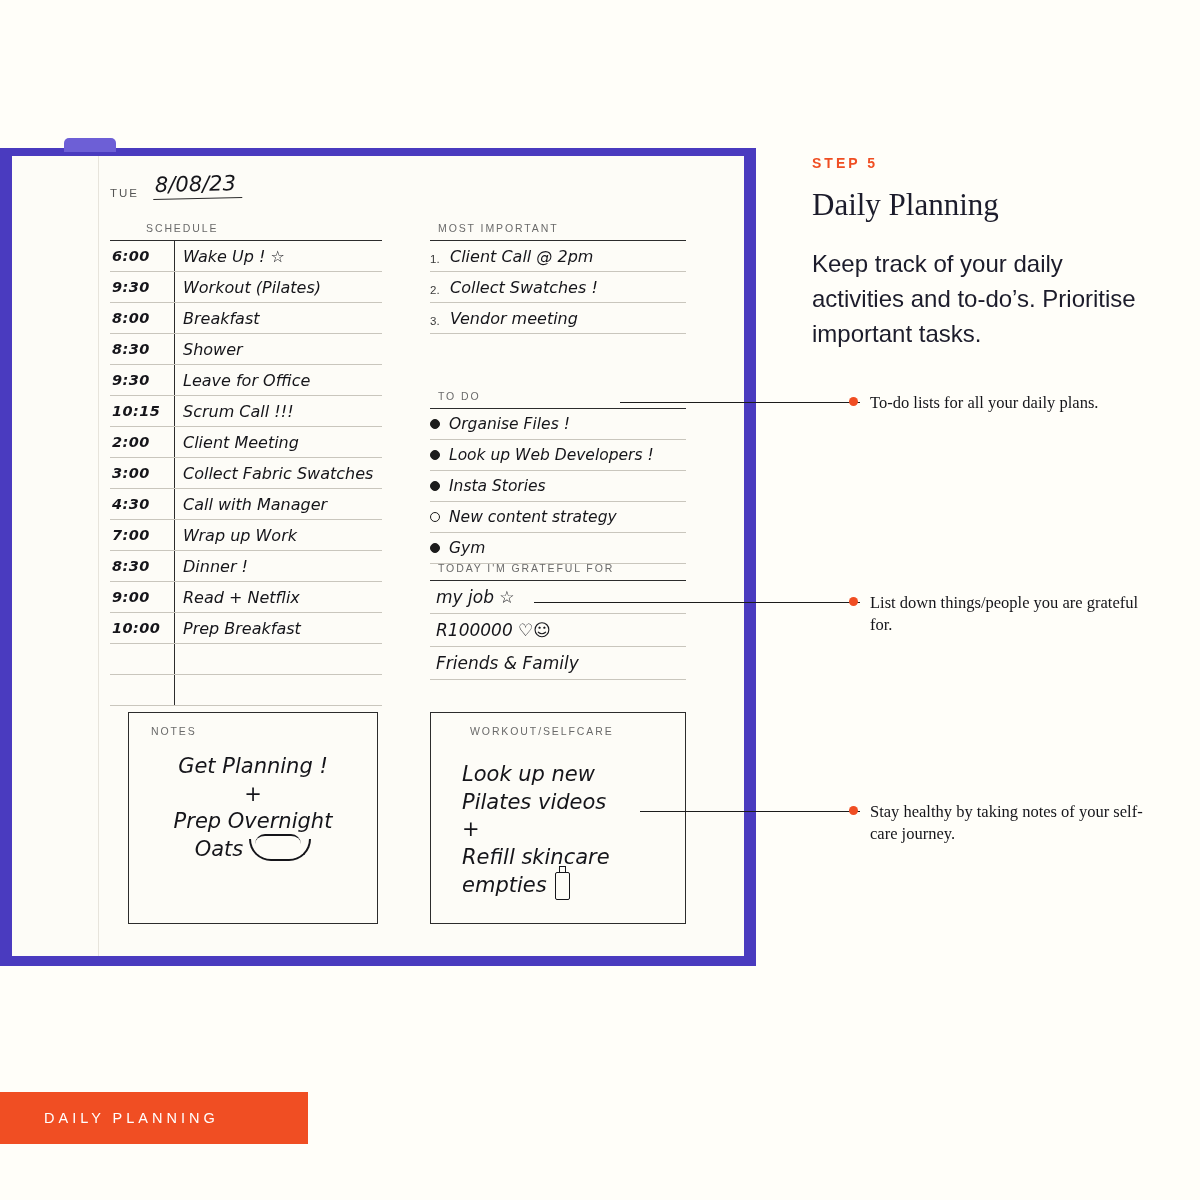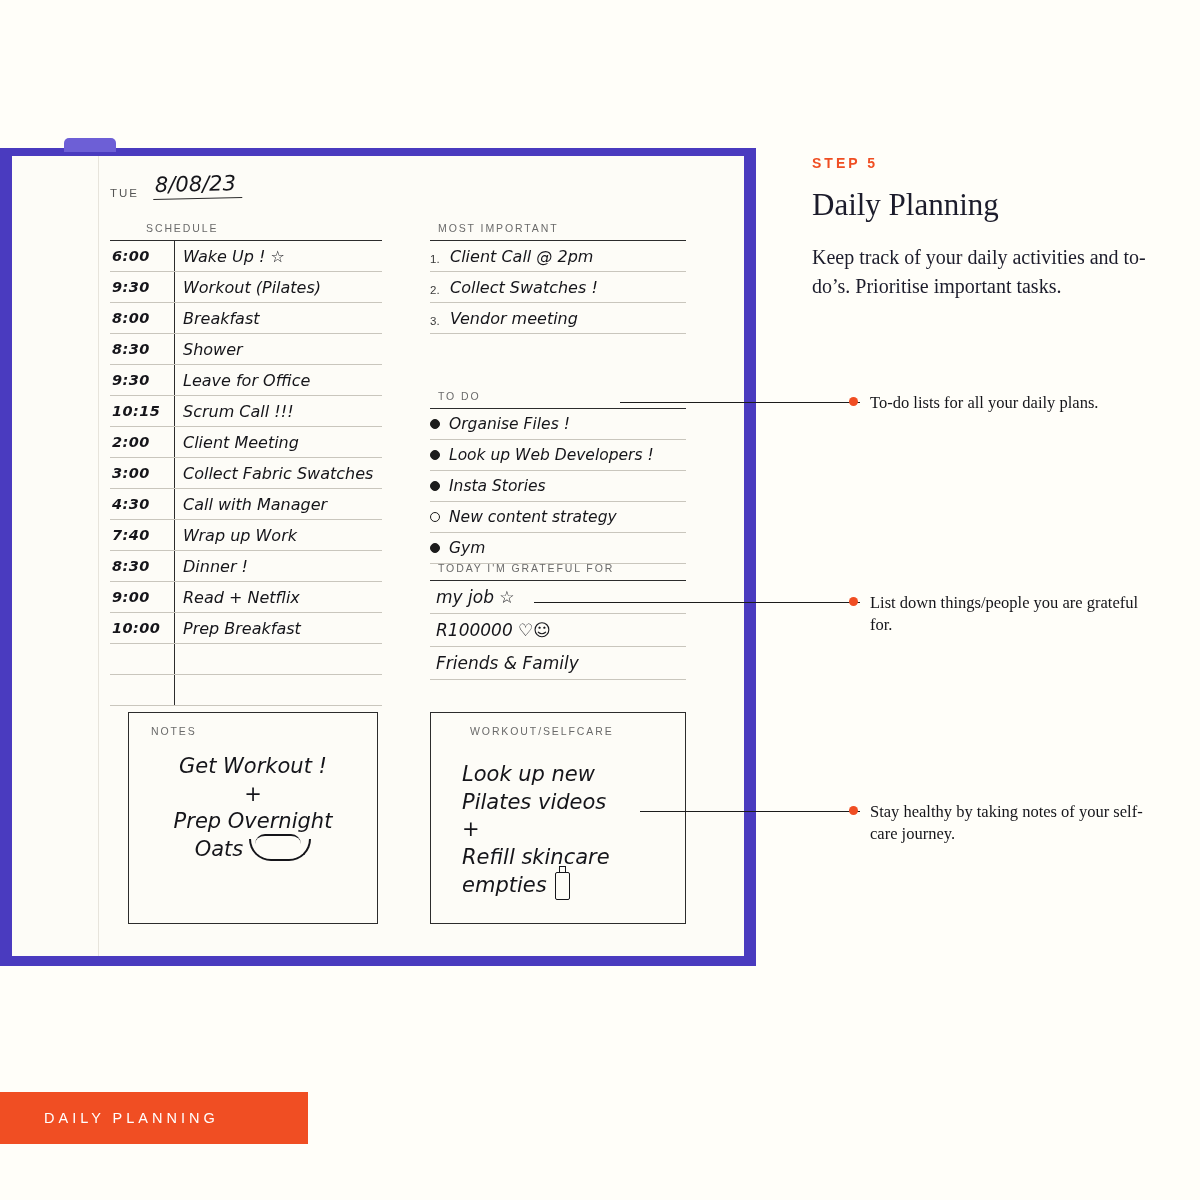--- a/index.html
+++ b/index.html
@@ -274,22 +274,22 @@
     font-weight: 700;
   }
   #explainer-title {
     font-family: "Liberation Serif", serif;
     font-size: 31px;
     color: #1c1c2b;
     margin: 16px 0 14px 0;
     font-weight: 400;
   }
   #explainer-desc {
-    font-family: Liberation Serif, serif;
-    font-size: 20px;
+    font-family: Liberation Sans, sans-serif;
+    font-size: 24px;
     line-height: 1.45;
     color: #1c1c2b;
   }
 
   
   .callout {
     position: absolute;
     display: flex;
     align-items: flex-start;
     gap: 12px;
@@ -399,21 +399,21 @@
       <div class="sched-time hand">3:00</div>
       <div class="sched-sep"></div>
       <div class="sched-task hand">Collect Fabric Swatches</div>
     </div>
     <div class="sched-row">
       <div class="sched-time hand">4:30</div>
       <div class="sched-sep"></div>
       <div class="sched-task hand">Call with Manager</div>
     </div>
     <div class="sched-row">
-      <div class="sched-time hand">7:40</div>
+      <div class="sched-time hand">7:00</div>
       <div class="sched-sep"></div>
       <div class="sched-task hand">Wrap up Work</div>
     </div>
     <div class="sched-row">
       <div class="sched-time hand">8:30</div>
       <div class="sched-sep"></div>
       <div class="sched-task hand">Dinner !</div>
     </div>
     <div class="sched-row">
       <div class="sched-time hand">9:00</div>
@@ -493,21 +493,21 @@
     </div>
     <div class="grateful-row">
       <span class="hand">Friends &amp; Family</span>
     </div>
   </div>
 </div>
 
 <div class="box" id="notes-box">
   <span class="sec-label">NOTES</span>
   <div class="box-hand">
-    <div>Get Workout !</div>
+    <div>Get Planning !</div>
     <div>+</div>
     <div>Prep Overnight</div>
     <div>
       <span>Oats</span><span class="bowl-doodle"></span>
     </div>
   </div>
 </div>
 
 <div class="box" id="workout-box">
   <span class="sec-label">WORKOUT/SELFCARE</span>

